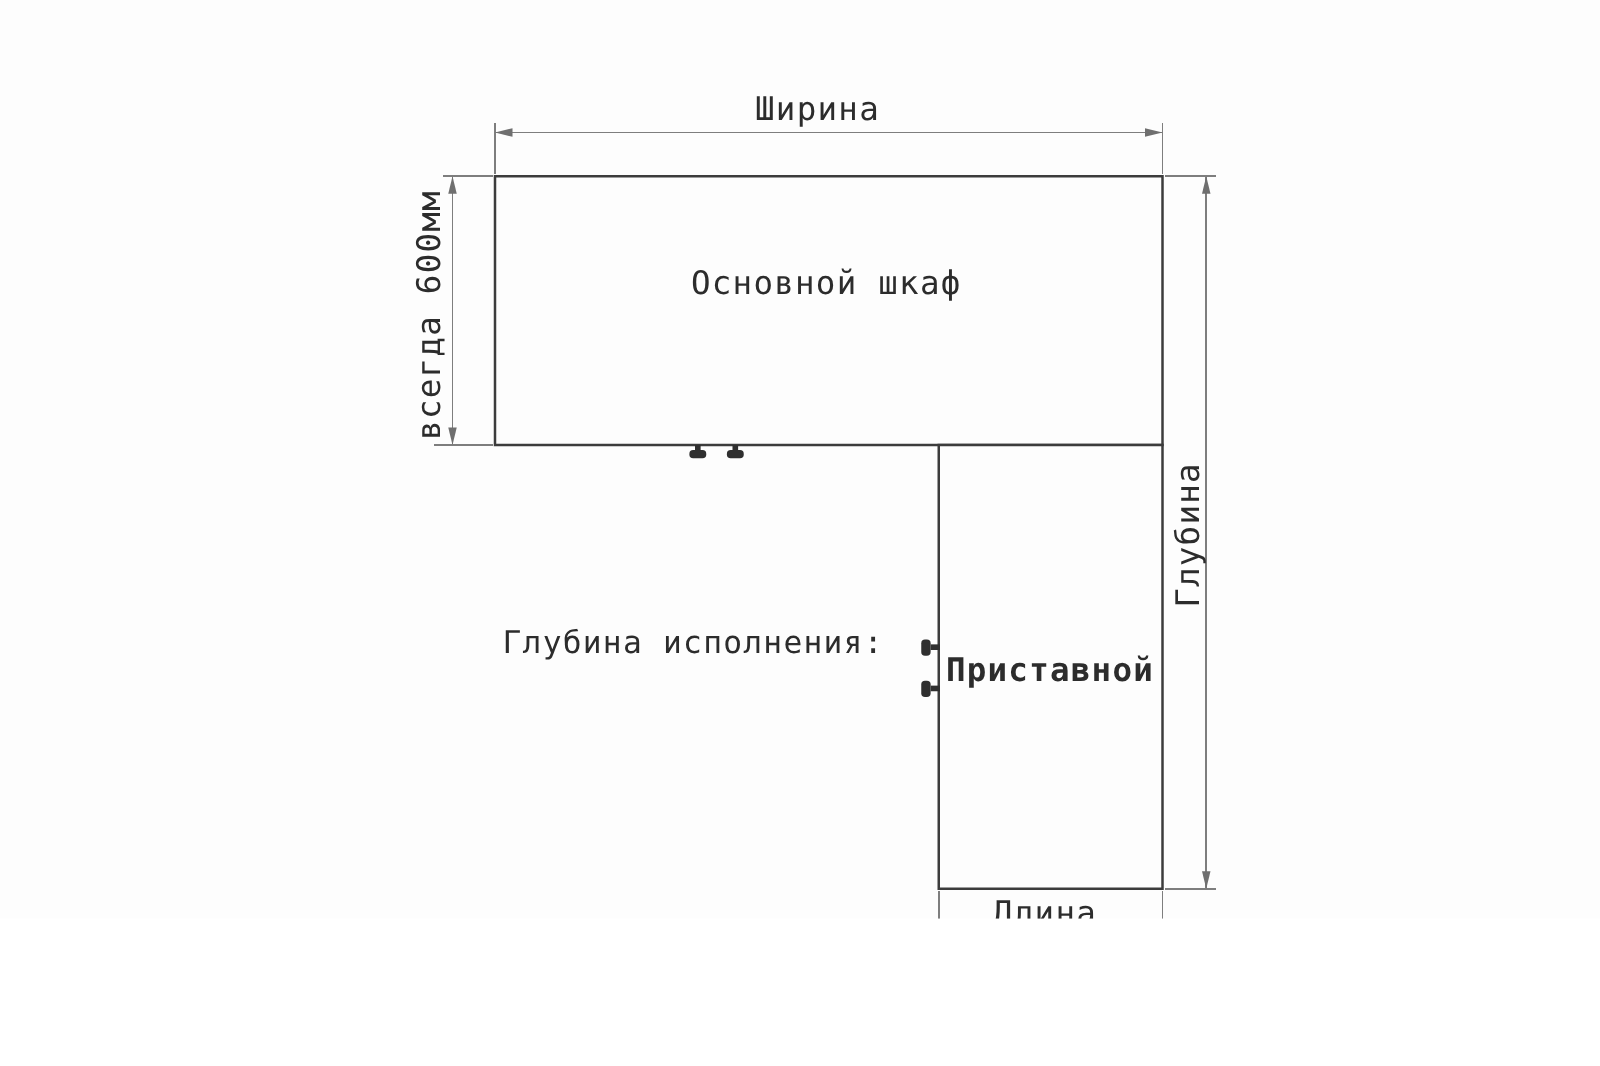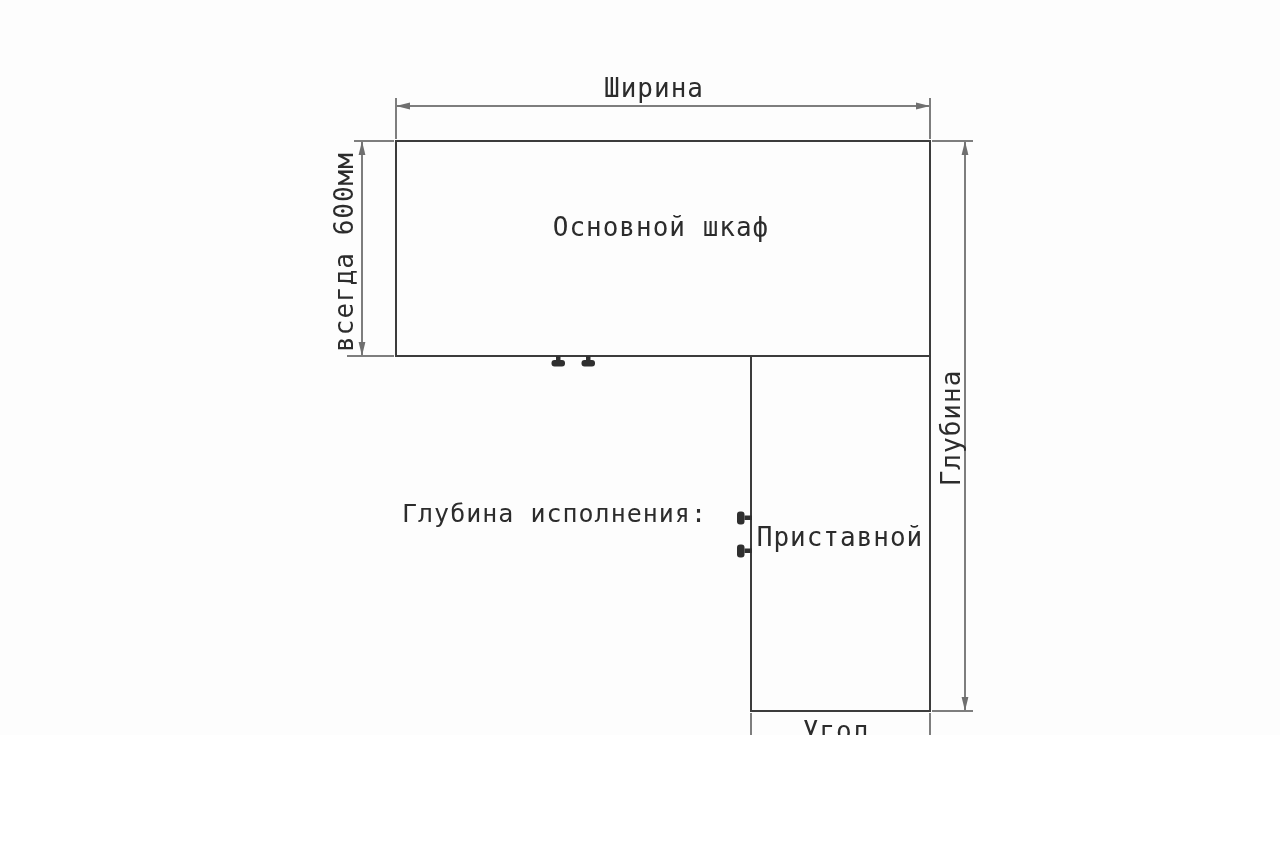--- a/index.html
+++ b/index.html
@@ -28,20 +28,21 @@
     letter-spacing: 1px;
     white-space: nowrap;
     color: #2c2c2c;
   }
   .lbl.rot {
     transform: translate(-50%, -50%) rotate(-90deg);
   }
   .lbl.two-line {
     text-align: center;
     line-height: 30px;
+    font-weight: bold;
   }
   .note {
     position: absolute;
     left: 402px;
     top: 498px;
     font-size: 25px;
     letter-spacing: 1px;
     line-height: 31px;
     white-space: nowrap;
     color: #2c2c2c;
@@ -111,21 +112,21 @@
       <rect class="handle" x="737" y="544.5" width="7.5" height="13" rx="3"></rect>
     </g>
   </svg>
 
   <div class="lbl" style="left:654px; top:88px;">Ширина</div>
 
   <div class="lbl rot" style="left:344px; top:252px;">всегда 600мм</div>
 
   <div class="lbl rot" style="left:951px; top:428px;">Глубина</div>
 
-  <div class="lbl" style="left:836px; top:731px;">Угол</div>
+  <div class="lbl" style="left:836px; top:731px;">Длина</div>
 
   <div class="lbl" style="left:661px; top:227px;">Основной шкаф</div>
 
   <div class="lbl two-line" style="left:840px; top:537px;">
     <div>Приставной</div>
   </div>
 
   <div class="note">
     <div>Глубина исполнения:</div>
   </div>

